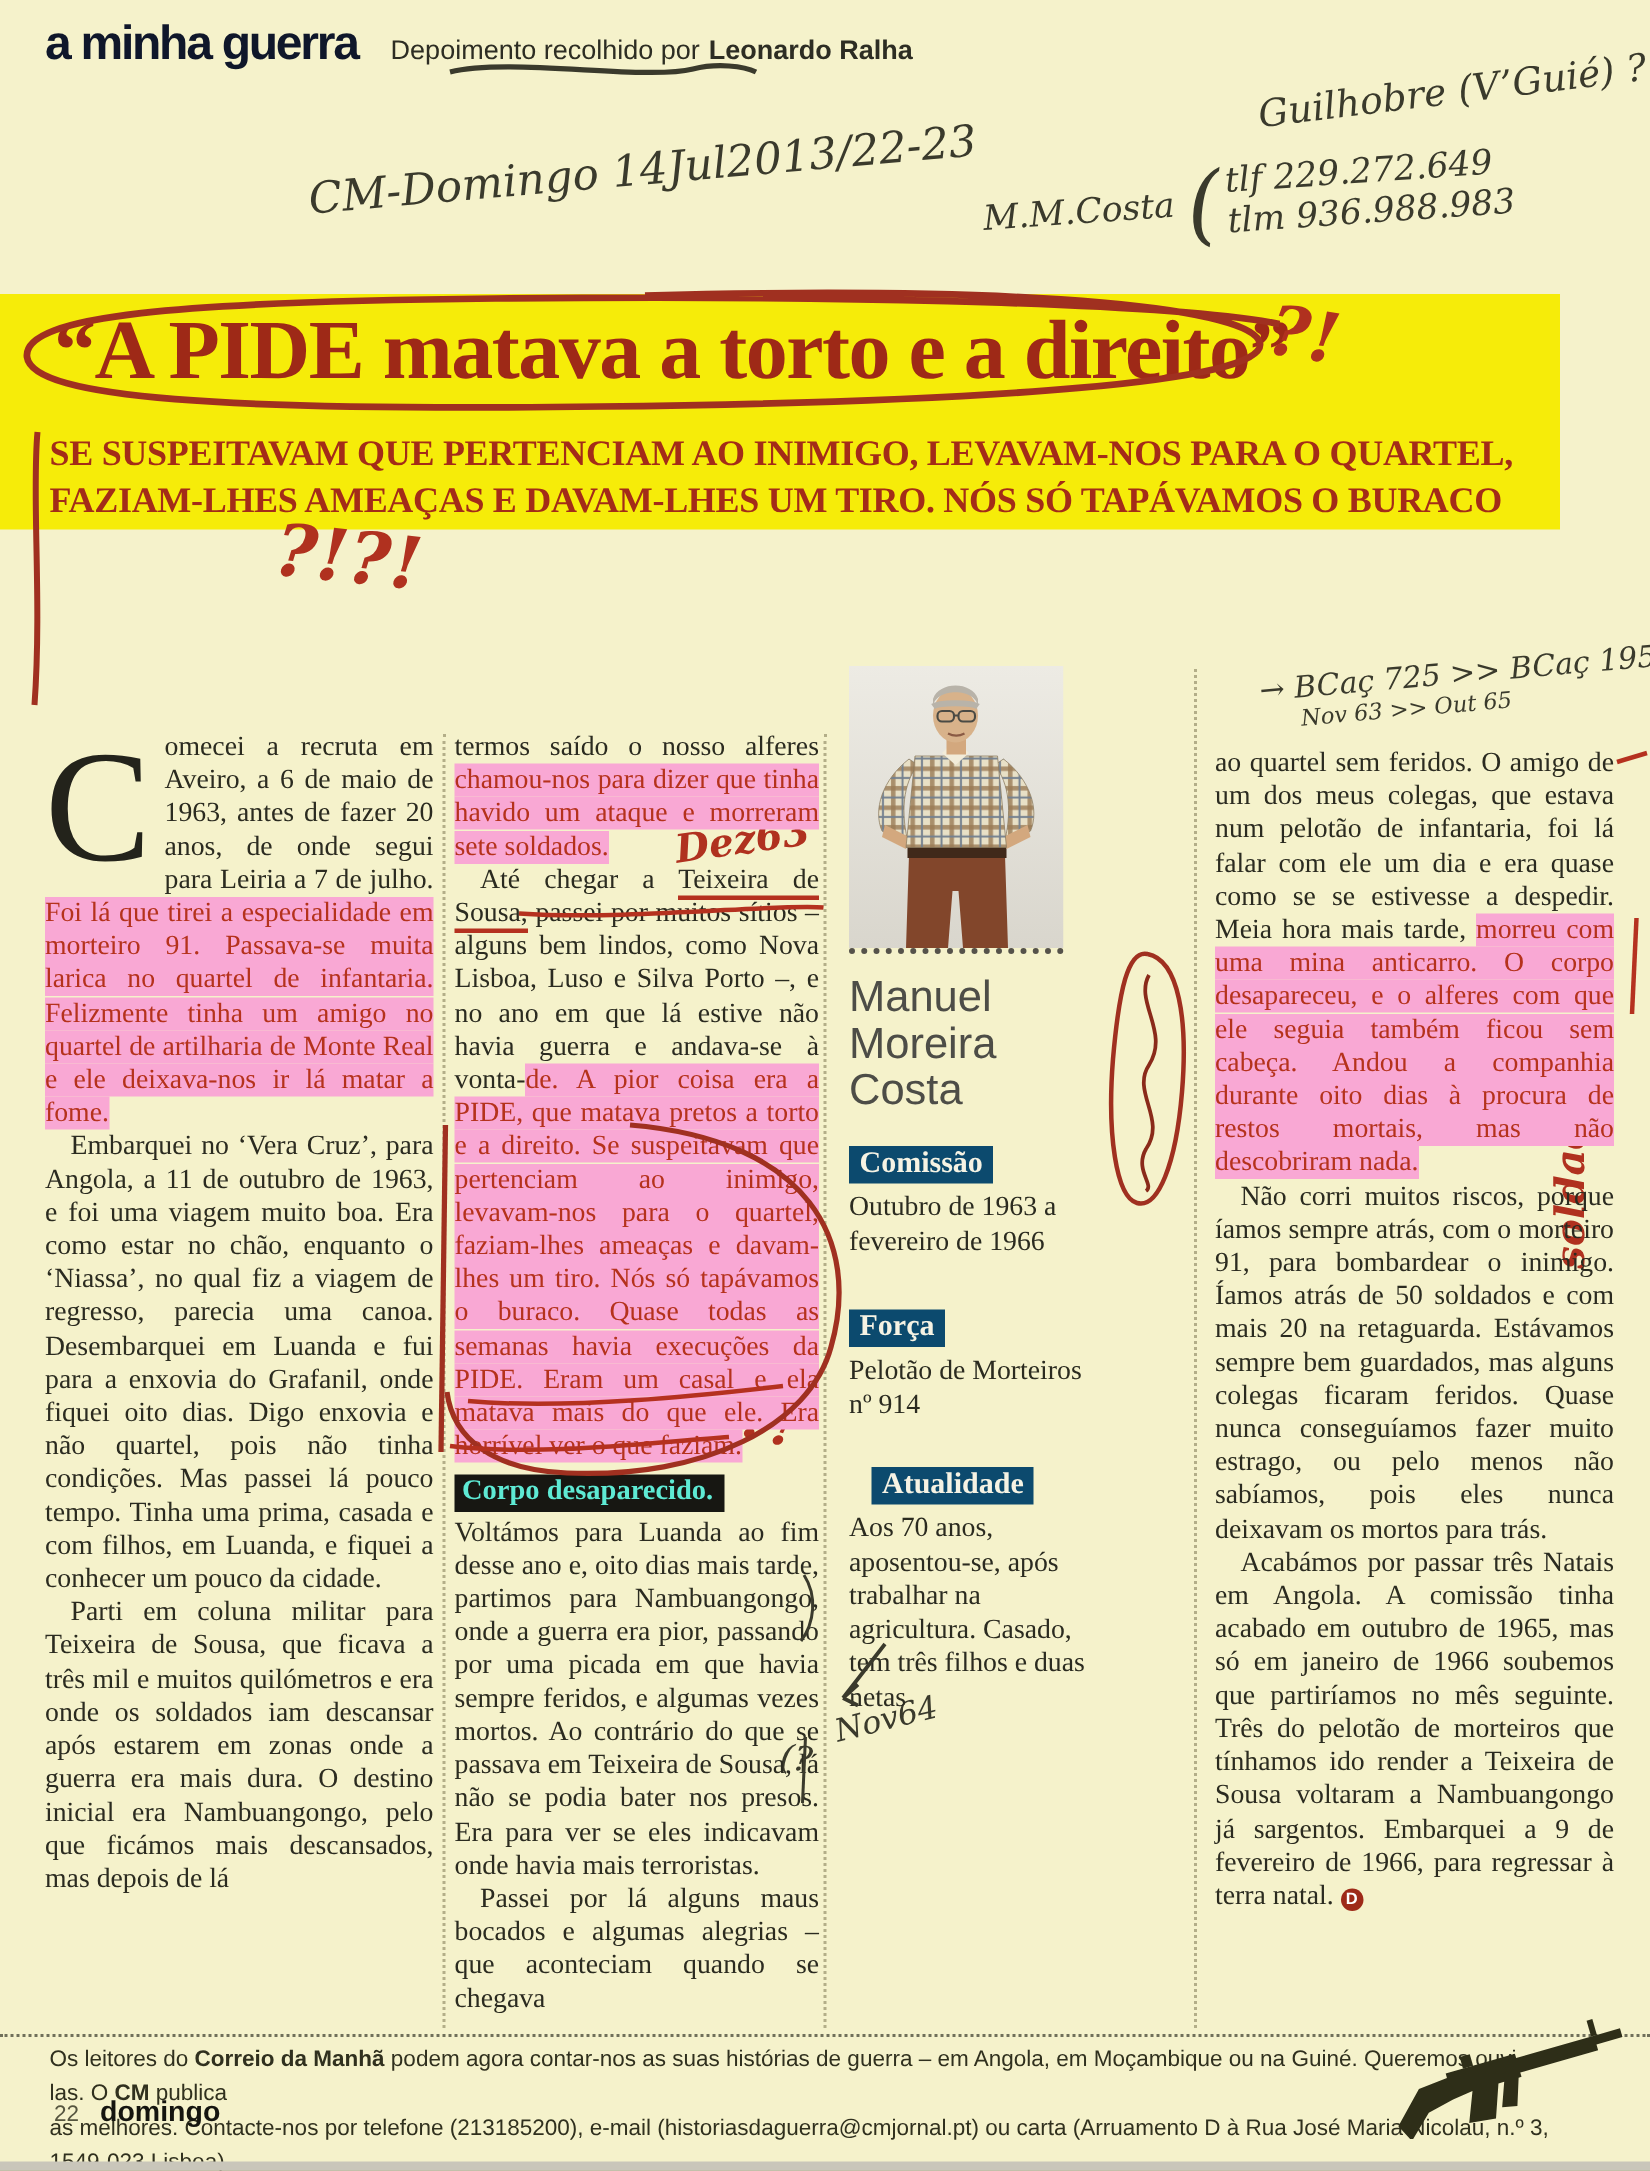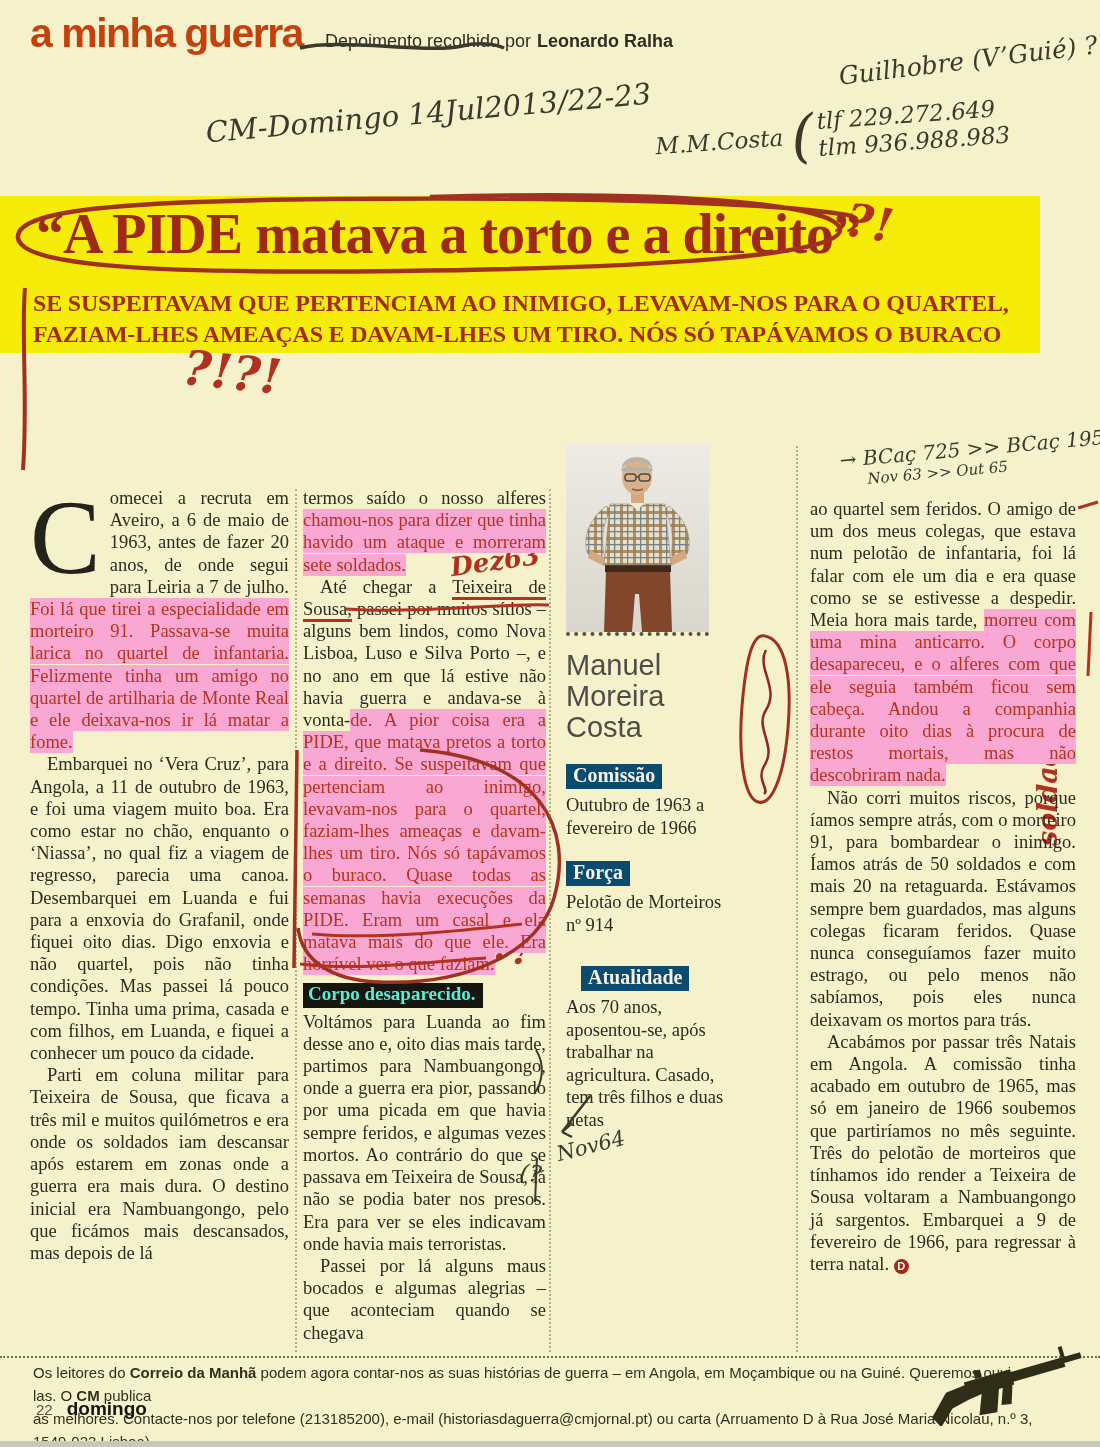--- a/index.html
+++ b/index.html
@@ -1,21 +1,21 @@
 <!DOCTYPE html>
 <html><head>
 <meta charset="utf-8">
 <style>
   html,body{margin:0;padding:0;background:#9a9890;}
   .page{position:relative;width:1100px;height:1447px;background:#f5f2cb;overflow:hidden;
         font-family:"Liberation Serif",serif;color:#2b2b20;}
   
   .header-row{position:absolute;left:30px;top:10px;display:flex;align-items:baseline;}
-  .section-title{font-family:"Liberation Sans",sans-serif;font-size:41px;font-weight:800;
-                 letter-spacing:-1.5px;color:#c2410c;}
+  .section-title{font-family:"Liberation Sans",sans-serif;font-size:32px;font-weight:800;
+                 letter-spacing:-1.5px;color:#0f172a;}
   .byline{font-family:"Liberation Sans",sans-serif;font-size:18px;color:#2d2d23;margin-left:22px;font-weight:500;}
   .byline .name{font-weight:800;margin-left:6px;}
   
   .yellow-band{position:absolute;left:0;top:196px;width:1040px;height:157px;background:#f6ec09;}
   .headline{position:absolute;left:36px;top:202px;font-size:56px;font-weight:bold;color:#9e2917;
             letter-spacing:-1px;white-space:nowrap;}
   .subhead{position:absolute;left:33px;top:288px;font-size:24px;font-weight:bold;color:#a32c18;
            line-height:31px;white-space:nowrap;letter-spacing:-0.2px;}
   
   .hw{position:absolute;font-family:"DejaVu Serif",serif;font-style:italic;color:#3a3a2c;white-space:nowrap;}
@@ -158,21 +158,21 @@
         <rect x="59" y="30" width="11" height="7" rx="3" fill="none" stroke="#4a4a44" stroke-width="1.4"></rect>
         <rect x="73" y="30" width="11" height="7" rx="3" fill="none" stroke="#4a4a44" stroke-width="1.4"></rect>
         <line x1="70" y1="33" x2="73" y2="33" stroke="#4a4a44" stroke-width="1.4"></line>
 
         <path d="M66 45 C70 47 73 47 77 45" stroke="#8a5a44" stroke-width="1.5" fill="none"></path>
       </svg>
     </div>
     <div class="profile-name">Manuel Moreira Costa</div>
     <div><span class="pbadge">Comissão</span></div>
     <div class="ptext" style="width:160px;">Outubro de 1963 a fevereiro de 1966</div>
-    <div><span class="pbadge" style="margin-top:22px;text-align:center;">Força</span></div>
+    <div><span class="pbadge" style="margin-top:34px;text-align:center;">Força</span></div>
     <div class="ptext" style="width:160px;">Pelotão de Morteiros nº 914</div>
     <div><span class="pbadge" style="margin-top:30px;margin-left:15px;">Atualidade</span></div>
     <div class="ptext" style="width:168px;">Aos 70 anos, aposentou-se, após trabalhar na agricultura. Casado, tem três filhos e duas netas</div>
   </div>
 
   <div class="col" id="col4">
     <p><span>ao quartel sem feridos. O amigo de um dos meus colegas, que estava num pelotão de infantaria, foi lá falar com ele um dia e era quase como se se estivesse a despedir. Meia hora mais tarde, </span><span class="hl">morreu com uma mina anticarro. O corpo desapareceu, e o alferes com que ele seguia também ficou sem cabeça. Andou a companhia durante oito dias à procura de restos mortais, mas não descobriram nada.</span></p>
     <p class="indent">Não corri muitos riscos, porque íamos sempre atrás, com o morteiro 91, para bombardear o inimigo. Íamos atrás de 50 soldados e com mais 20 na retaguarda. Estávamos sempre bem guardados, mas alguns colegas ficaram feridos. Quase nunca conseguíamos fazer muito estrago, ou pelo menos não sabíamos, pois eles nunca deixavam os mortos para trás.</p>
     <p class="indent"><span>Acabámos por passar três Natais em Angola. A comissão tinha acabado em outubro de 1965, mas só em janeiro de 1966 soubemos que partiríamos no mês seguinte. Três do pelotão de morteiros que tínhamos ido render a Teixeira de Sousa voltaram a Nambuangongo já sargentos. Embarquei a 9 de fevereiro de 1966, para regressar à terra natal. </span><span class="endmark">D</span></p>
   </div>

